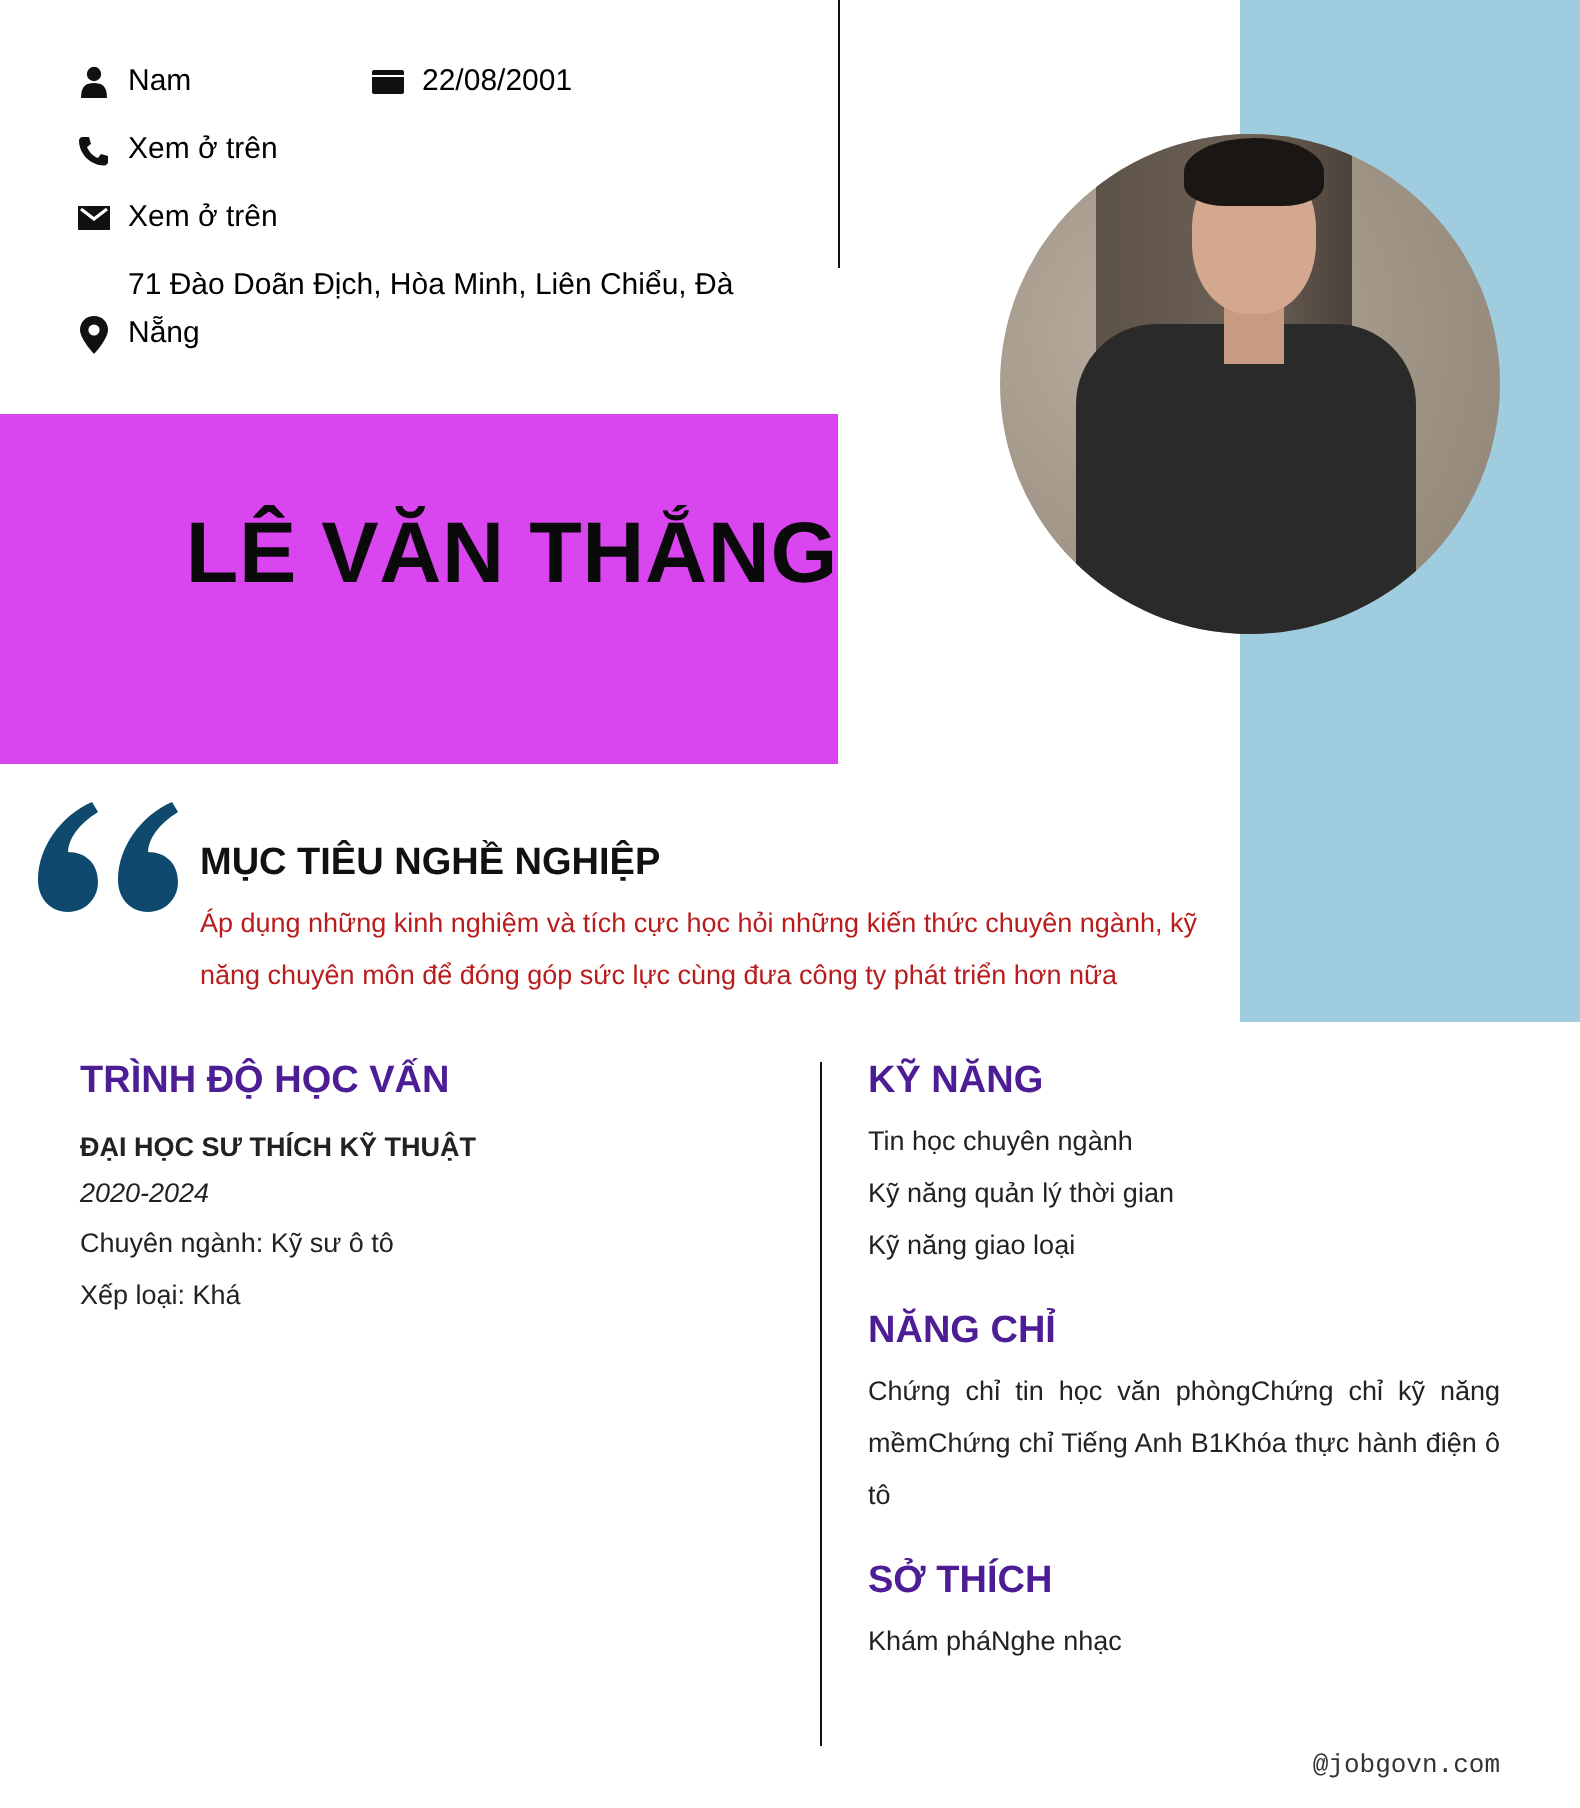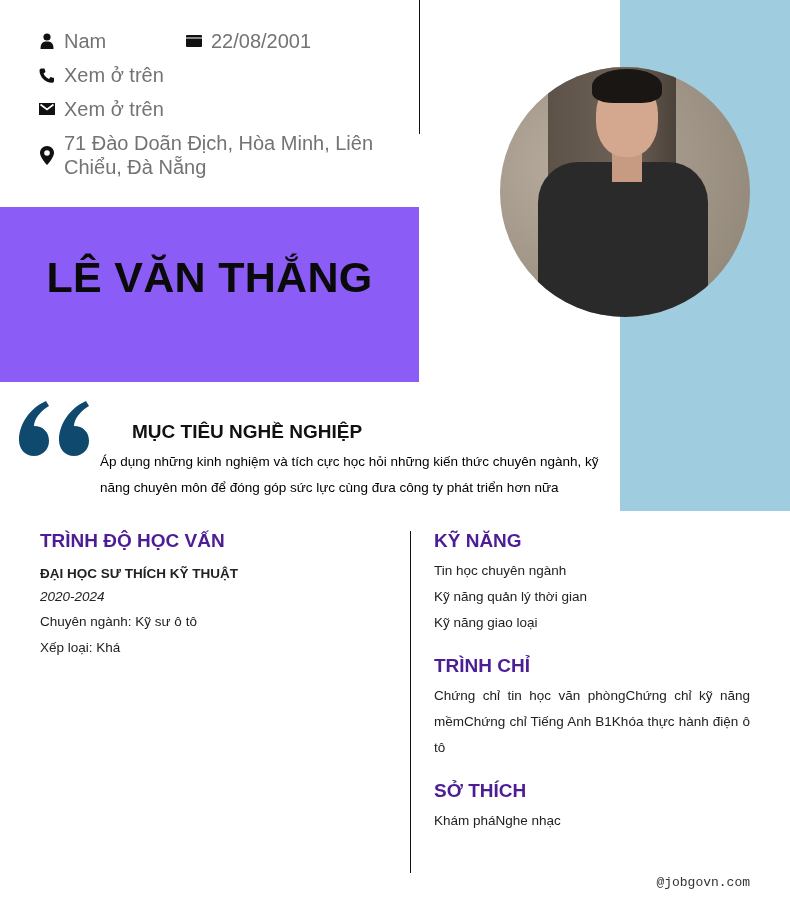--- a/index.html
+++ b/index.html
@@ -2,39 +2,39 @@
 <html><head>
 <meta charset="utf-8">
 <style>
   * { box-sizing: border-box; margin: 0; padding: 0; }
   html, body { width: 790px; height: 904px; background: #ffffff; overflow: hidden; }
   body { position: relative; font-family: "Liberation Sans", "DejaVu Sans", sans-serif; color: #111; }
 
   .right-panel { position: absolute; left: 620px; top: 0; width: 170px; height: 511px; background: #9FCCDE; }
   .top-vline { position: absolute; left: 419px; top: 0; width: 1px; height: 134px; background: #111; }
 
-  .info-row { position: absolute; display: flex; align-items: center; font-size: 20px; line-height: 24px; color: #737373; }
+  .info-row { position: absolute; display: flex; align-items: flex-end; font-size: 15px; line-height: 24px; color: #000000; }
   .info-row .ico { width: 16px; height: 24px; display: flex; align-items: center; justify-content: center; margin-right: 9px; flex: none; }
   .info-row svg { display: block; }
 
-  .name-box { position: absolute; left: 0; top: 207px; width: 419px; height: 175px; background: #8b5cf6; text-align: center; }
+  .name-box { position: absolute; left: 0; top: 207px; width: 419px; height: 175px; background: #d946ef; text-align: right; }
   .name-box .name { position: absolute; left: 0; right: 0; top: 46px; font-size: 43px; font-weight: bold; letter-spacing: 0.3px; color: #0a0a0a; }
   .name-box .title { position: absolute; left: 0; right: 0; top: 105px; font-size: 20px; font-weight: bold; color: #111; }
 
   .photo { position: absolute; left: 500px; top: 67px; width: 250px; height: 250px; border-radius: 50%; overflow: hidden;
            background: radial-gradient(circle at 30% 40%, #b9ada0 0%, #a59a8c 40%, #8c8274 100%); }
   .photo .door { position: absolute; left: 48px; top: 0; width: 128px; height: 200px; background: linear-gradient(90deg,#5d5248,#6e6257 60%,#4b423a); }
   .photo .shirt { position: absolute; left: 38px; top: 95px; width: 170px; height: 170px; border-radius: 40px 40px 0 0; background: #2a2a2a; }
   .photo .neck { position: absolute; left: 112px; top: 75px; width: 30px; height: 40px; background: #c79b82; }
   .photo .head { position: absolute; left: 96px; top: 12px; width: 62px; height: 78px; border-radius: 45%; background: #d4a88e; }
   .photo .hair { position: absolute; left: 92px; top: 2px; width: 70px; height: 34px; border-radius: 50% 50% 30% 30%; background: #1a1614; }
 
   .quote { position: absolute; left: 18px; top: 398px; width: 76px; height: 58px; }
-  .obj-title { position: absolute; left: 100px; top: 421px; font-size: 19px; font-weight: bold; color: #111; margin-left: 32px; }
-  .obj-text { position: absolute; left: 100px; top: 449px; width: 505px; font-size: 13.5px; line-height: 26px; color: #000000; }
+  .obj-title { position: absolute; left: 100px; top: 421px; font-size: 19px; font-weight: bold; color: #111; }
+  .obj-text { position: absolute; left: 100px; top: 449px; width: 505px; font-size: 13.5px; line-height: 26px; color: #b91c1c; }
 
   .sec-title { position: absolute; font-size: 19px; font-weight: bold; color: #4c1d95; }
   .line-text { position: absolute; font-size: 13.5px; line-height: 26px; color: #222; }
   .bold-sub { font-weight: bold; font-size: 13.5px; }
   .italic { font-style: italic; }
   .justify { text-align: justify; }
 
   .mid-vline { position: absolute; left: 410px; top: 531px; width: 1px; height: 342px; background: #111; }
   .footer { position: absolute; right: 40px; top: 875px; font-family: "Liberation Mono", "DejaVu Sans Mono", monospace; font-size: 13px; color: #333; }
 </style>
@@ -114,19 +114,19 @@
 <div class="line-text" style="left:40px; top:609px;">Chuyên ngành: Kỹ sư ô tô</div>
 <div class="line-text" style="left:40px; top:635px;">Xếp loại: Khá</div>
 
 <div class="mid-vline"></div>
 
 <div class="sec-title" style="left:434px; top:530px;">KỸ NĂNG</div>
 <div class="line-text" style="left:434px; top:558px;">Tin học chuyên ngành</div>
 <div class="line-text" style="left:434px; top:584px;">Kỹ năng quản lý thời gian</div>
 <div class="line-text" style="left:434px; top:610px;">Kỹ năng giao loại</div>
 
-<div class="sec-title" style="left:434px; top:655px;">TRÌNH CHỈ</div>
+<div class="sec-title" style="left:434px; top:655px;">NĂNG CHỈ</div>
 <div class="line-text justify" style="left:434px; top:683px; width:316px;">Chứng chỉ tin học văn phòngChứng chỉ kỹ năng mềmChứng chỉ Tiếng Anh B1Khóa thực hành điện ô tô</div>
 
 <div class="sec-title" style="left:434px; top:780px;text-align:right;">SỞ THÍCH</div>
 <div class="line-text" style="left:434px; top:808px;">Khám pháNghe nhạc</div>
 
 <div class="footer">@jobgovn.com</div>
 
 </body></html>

